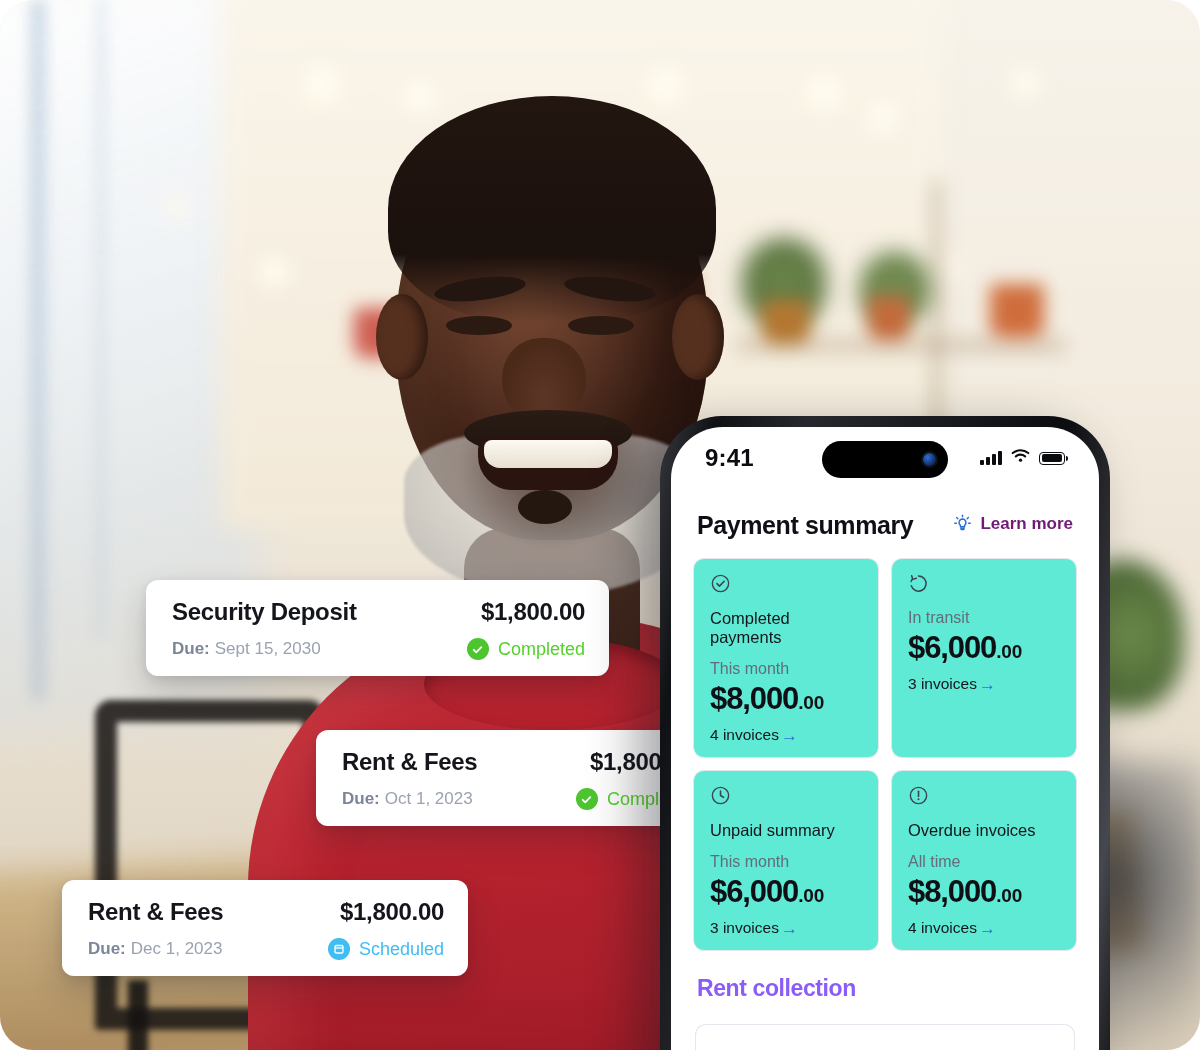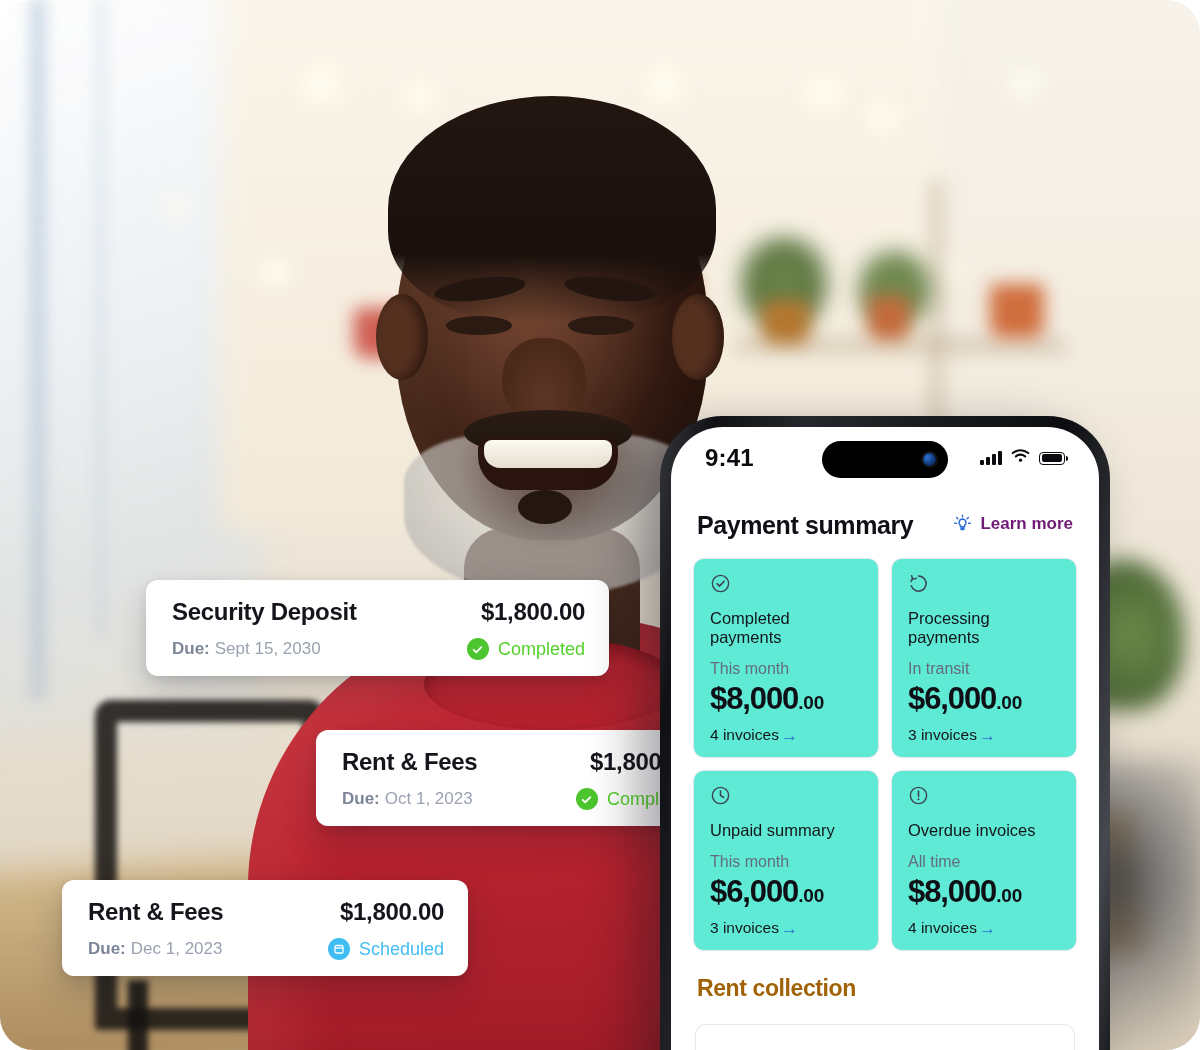--- a/index.html
+++ b/index.html
@@ -223,21 +223,21 @@
   .sc-period { font-size:16px; color:#646c7c; margin-bottom:3px; }
   .sc-amount { font-size:31px; font-weight:700; color:#0e1015; letter-spacing:-1.1px; margin-bottom:9px; }
   .sc-amount .cents { font-size:19px; letter-spacing:-.2px; }
   .sc-foot { display:flex; align-items:center; gap:2px; font-size:15.5px; color:#14161c; }
   .sc-foot .arrow { color:#2d6fd4; font-size:17px; line-height:1; }
 
   .rent-row {
     display:flex; align-items:center; justify-content:space-between;
     padding:24px 24px 0 26px;
   }
-  .rent-title { font-size:23px; font-weight:700; color:#a16207; letter-spacing:-.4px; }
+  .rent-title { font-size:23px; font-weight:700; color:#8b5cf6; letter-spacing:-.4px; }
   .rent-btn {
     background:#123563; color:#fff; font-size:16px; font-weight:700;
     border:none; border-radius:9px; padding:15px 19px; letter-spacing:-.1px;
   }
   .sheet-hint {
     margin:22px 24px 0 24px; height:40px;
     border:1.4px solid #e4e7ed; border-bottom:none; border-radius:11px 11px 0 0;
   }
 </style>
 </head>
@@ -424,21 +424,20 @@
           </div>
         </div>
 
         <div class="scard">
           <div class="sc-icon">
             <svg width="21" height="21" viewBox="0 0 24 24" aria-hidden="true">
               <path d="M12 3.3a8.7 8.7 0 1 1-7.2 3.8" fill="none" stroke="#3c4452" stroke-width="1.7" stroke-linecap="round" stroke-dasharray="38 5"></path>
               <path d="M4.2 3.2l1.2 4.1 4.1-1.2" fill="none" stroke="#3c4452" stroke-width="1.7" stroke-linecap="round" stroke-linejoin="round"></path>
             </svg>
           </div>
-          <div class="sc-name">Processing payments</div>
           <div class="sc-period">In transit</div>
           <div class="sc-amount"><span>$6,000</span><span class="cents">.00</span></div>
           <div class="sc-foot">
             <span>3 invoices</span>
             <span class="arrow">→</span>
           </div>
         </div>
 
         <div class="scard">
           <div class="sc-icon">

